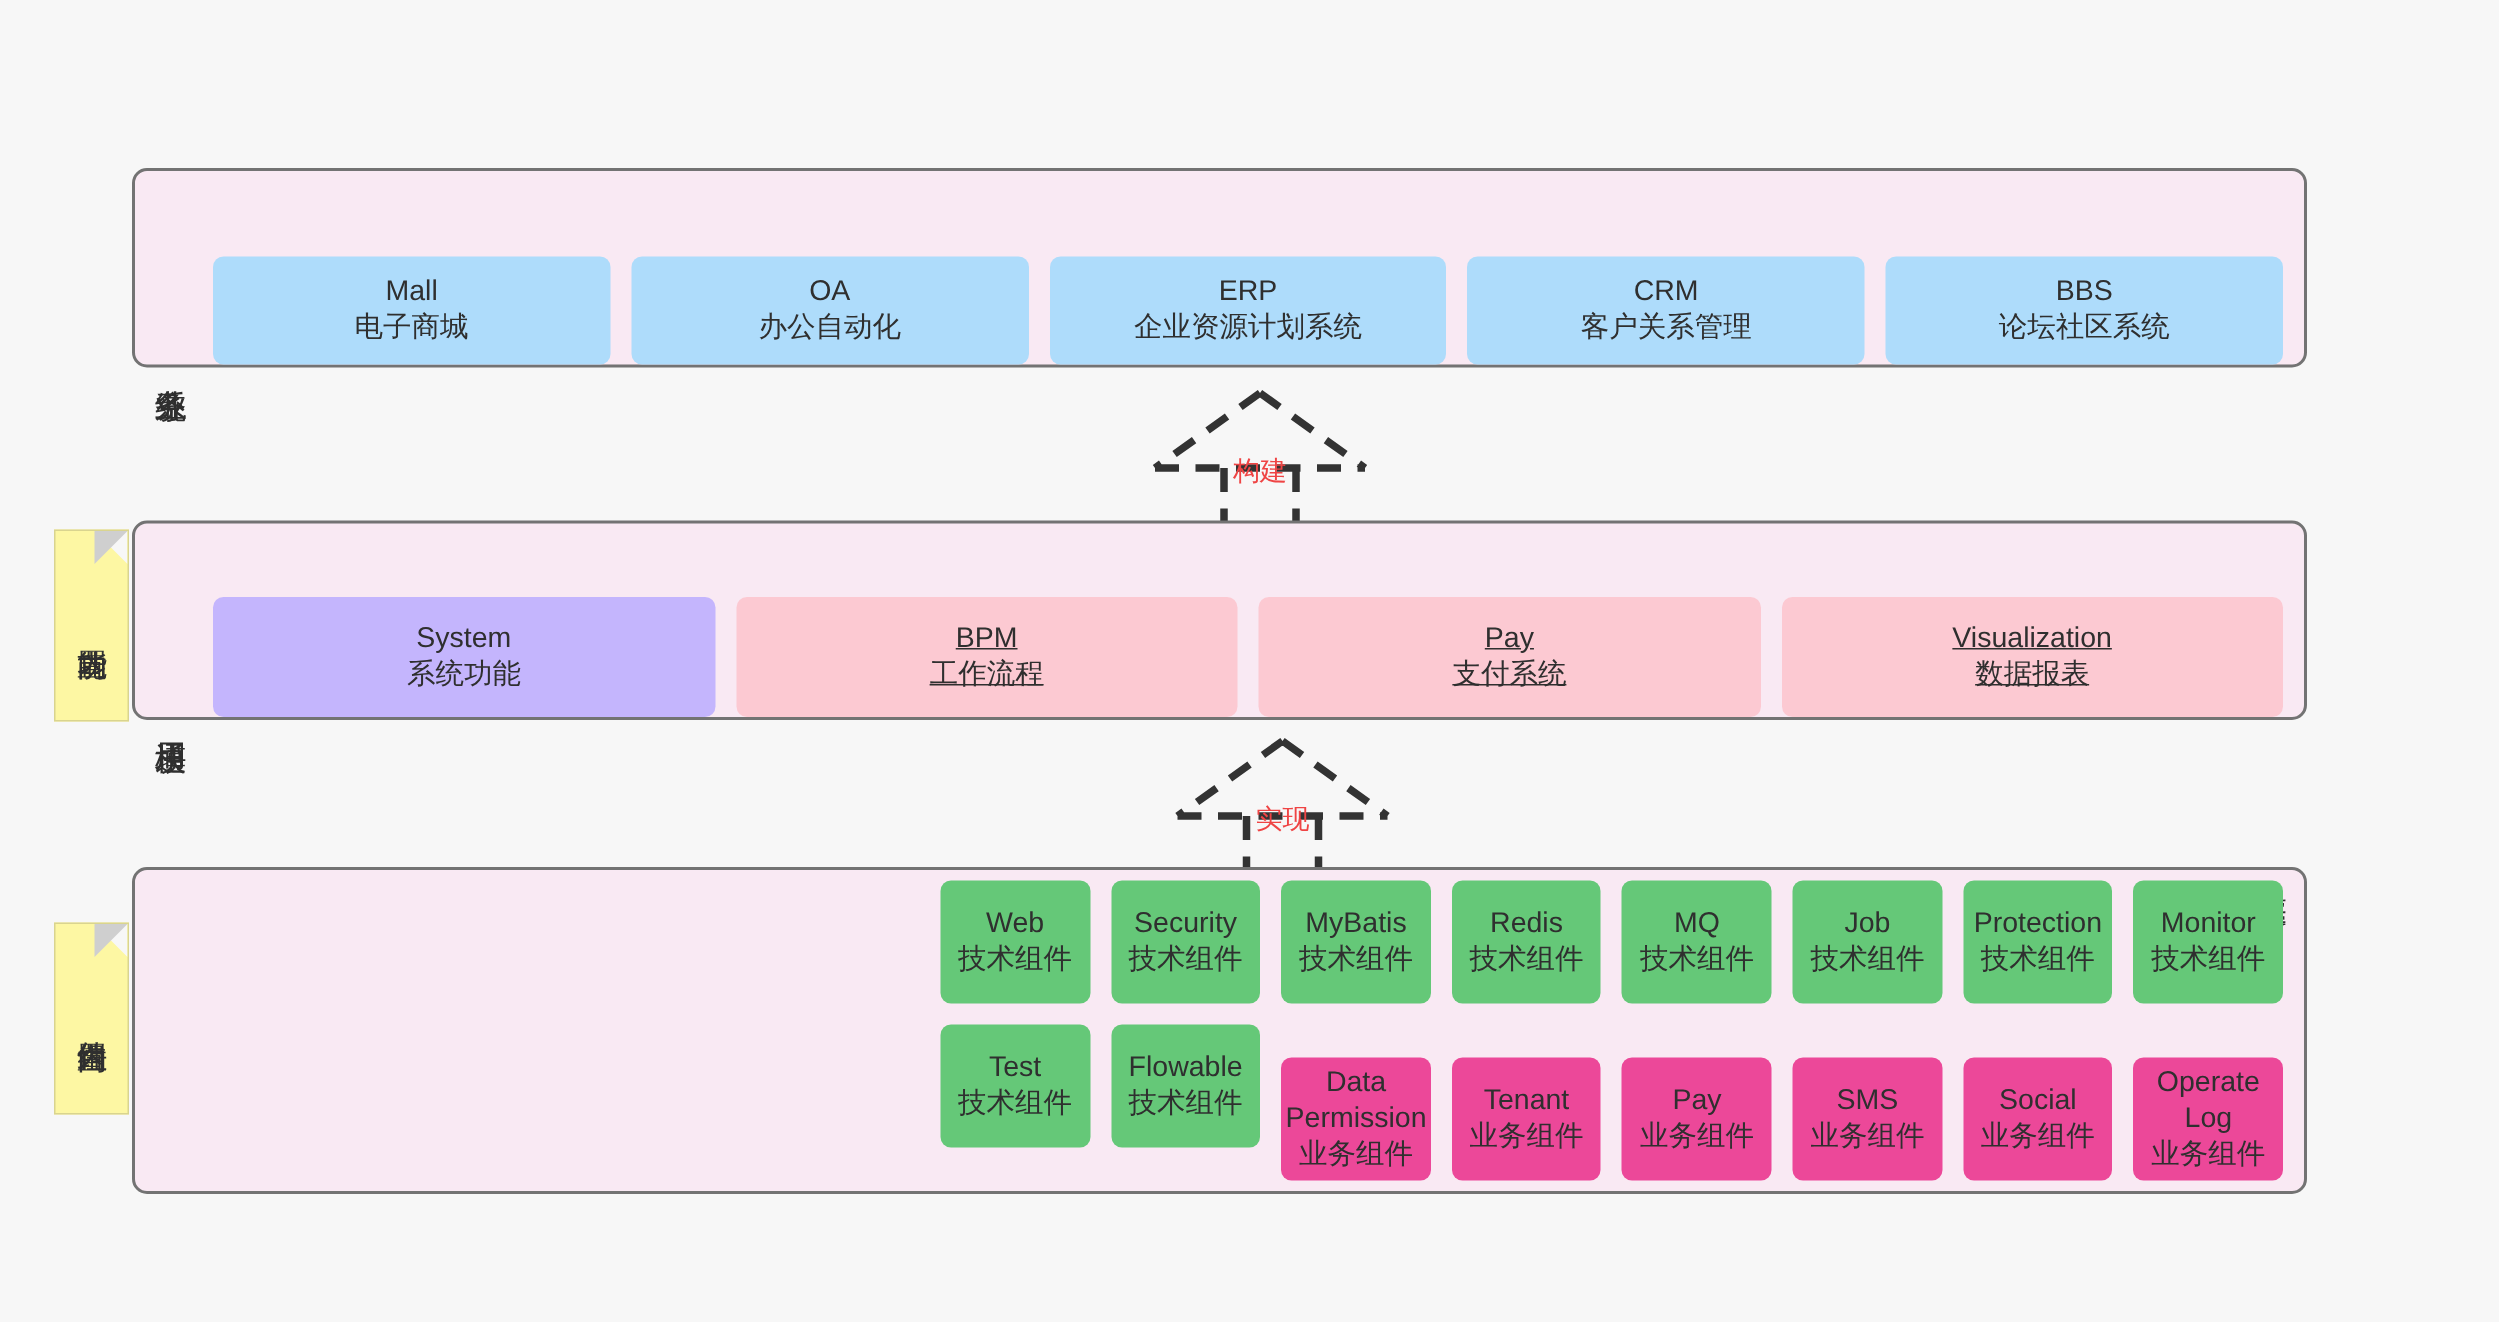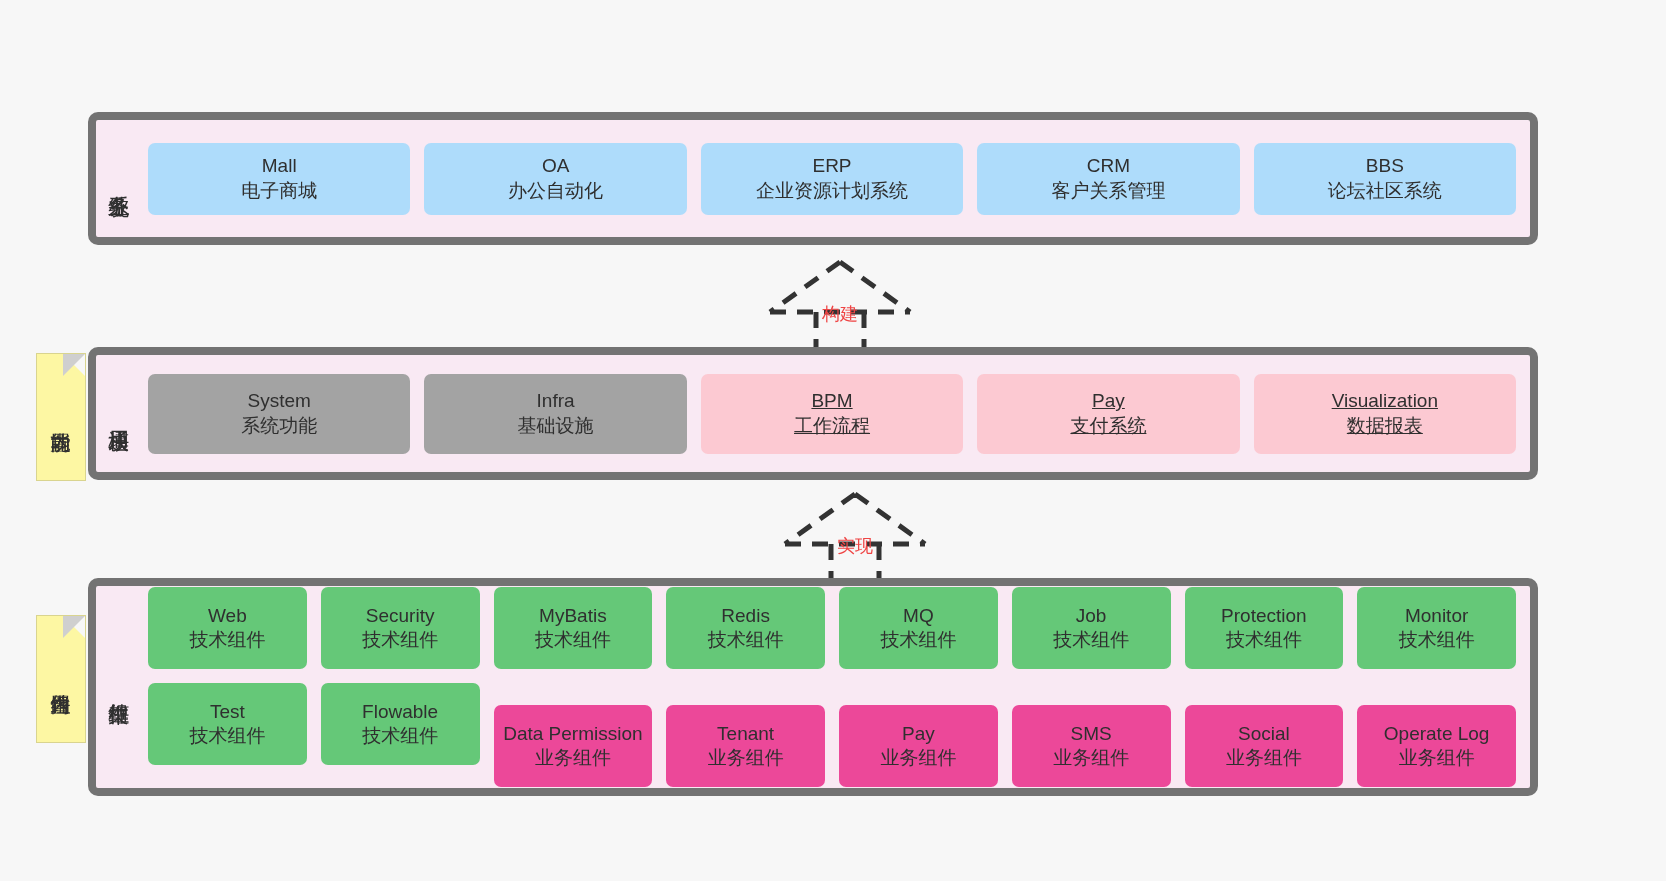--- a/index.html
+++ b/index.html
@@ -14,24 +14,24 @@
     font-family: "Liberation Sans", "DejaVu Sans", sans-serif;
     color: #3c3c3c;
     overflow: hidden;
   }
 
   
   .layer {
     position: absolute;
     box-sizing: border-box;
     background: #f9e9f3;
-    border: 8px solid #737373;
+    border: 2px solid #737373;
     border-radius: 10px;
     display: flex;
-    align-items: center;
+    align-items: flex-end;
   }
   .layer-title {
     flex: 0 0 auto;
     width: 46px;
     display: flex;
     align-items: center;
     justify-content: center;
     font-size: 21px;
     line-height: 1.12;
     letter-spacing: 0;
@@ -65,33 +65,33 @@
     line-height: 1.28;
     color: #2f2f2f;
     padding: 4px 6px;
     overflow: hidden;
   }
   .cell .en { white-space: normal; }
   .cell .cn { white-space: nowrap; }
 
   
   .c-blue        { background: #aedcfb; }
-  .c-red         { background: #a3a3a3; }
+  .c-red         { background: #c4b5fd; }
   .c-pink        { background: #fcc9d2; text-decoration: underline; }
   .c-green       { background: #65c878; }
   .c-lightgreen  { background: #ec4899; margin-top: 22px; }
 
   
   #layer-business   { left: 88px;  top: 112px; width: 1450px; height: 133px; }
   #layer-business .cell { height: 72px; }
 
   #layer-modules    { left: 88px;  top: 347px; width: 1450px; height: 133px; }
   #layer-modules .cell { height: 80px; }
 
-  #layer-framework  { left: 88px;  top: 578px; width: 1450px; height: 218px; }
+  #layer-framework  { left: 88px;  top: 578px; width: 1450px; height: 218px; flex-direction: column; }
   #layer-framework .cell { height: 82px; }
 
   
   .note {
     position: absolute;
     box-sizing: border-box;
     width: 50px;
     background: #fdf7a3;
     border: 1px solid #d9d48f;
     display: flex;
@@ -185,24 +185,20 @@
 </div>
 
 <div class="layer" id="layer-modules">
   <div class="layer-title">通用模块</div>
   <div class="layer-body">
     <div class="row">
       <div class="cell c-red">
         <span class="en">System</span>
         <span class="cn">系统功能</span>
       </div>
-      <div class="cell c-red">
-        <span class="en">Infra</span>
-        <span class="cn">基础设施</span>
-      </div>
       <div class="cell c-pink">
         <span class="en">BPM</span>
         <span class="cn">工作流程</span>
       </div>
       <div class="cell c-pink">
         <span class="en">Pay</span>
         <span class="cn">支付系统</span>
       </div>
       <div class="cell c-pink">
         <span class="en">Visualization</span>

